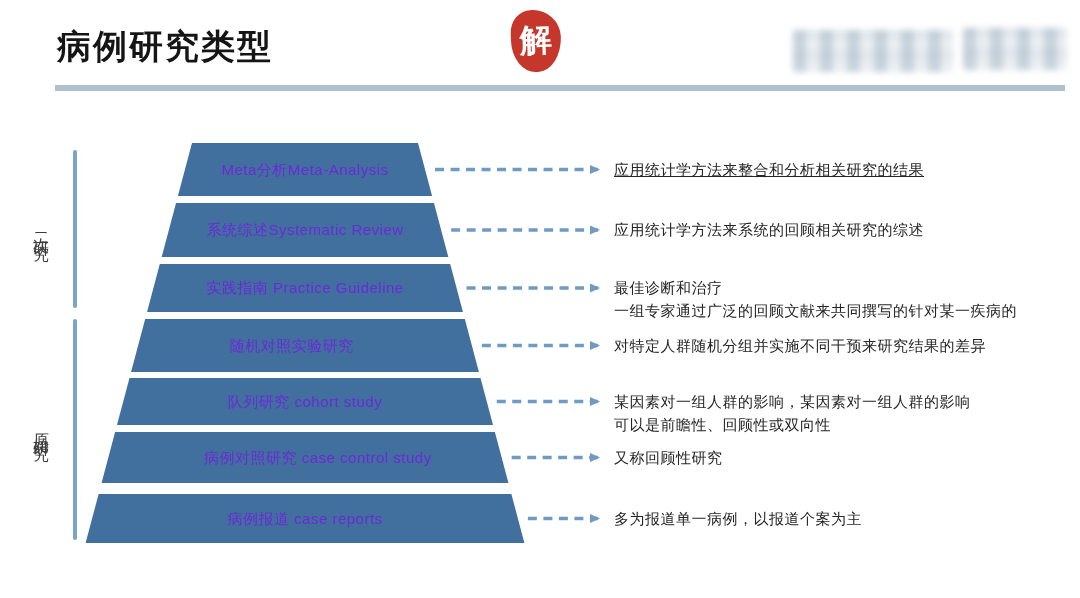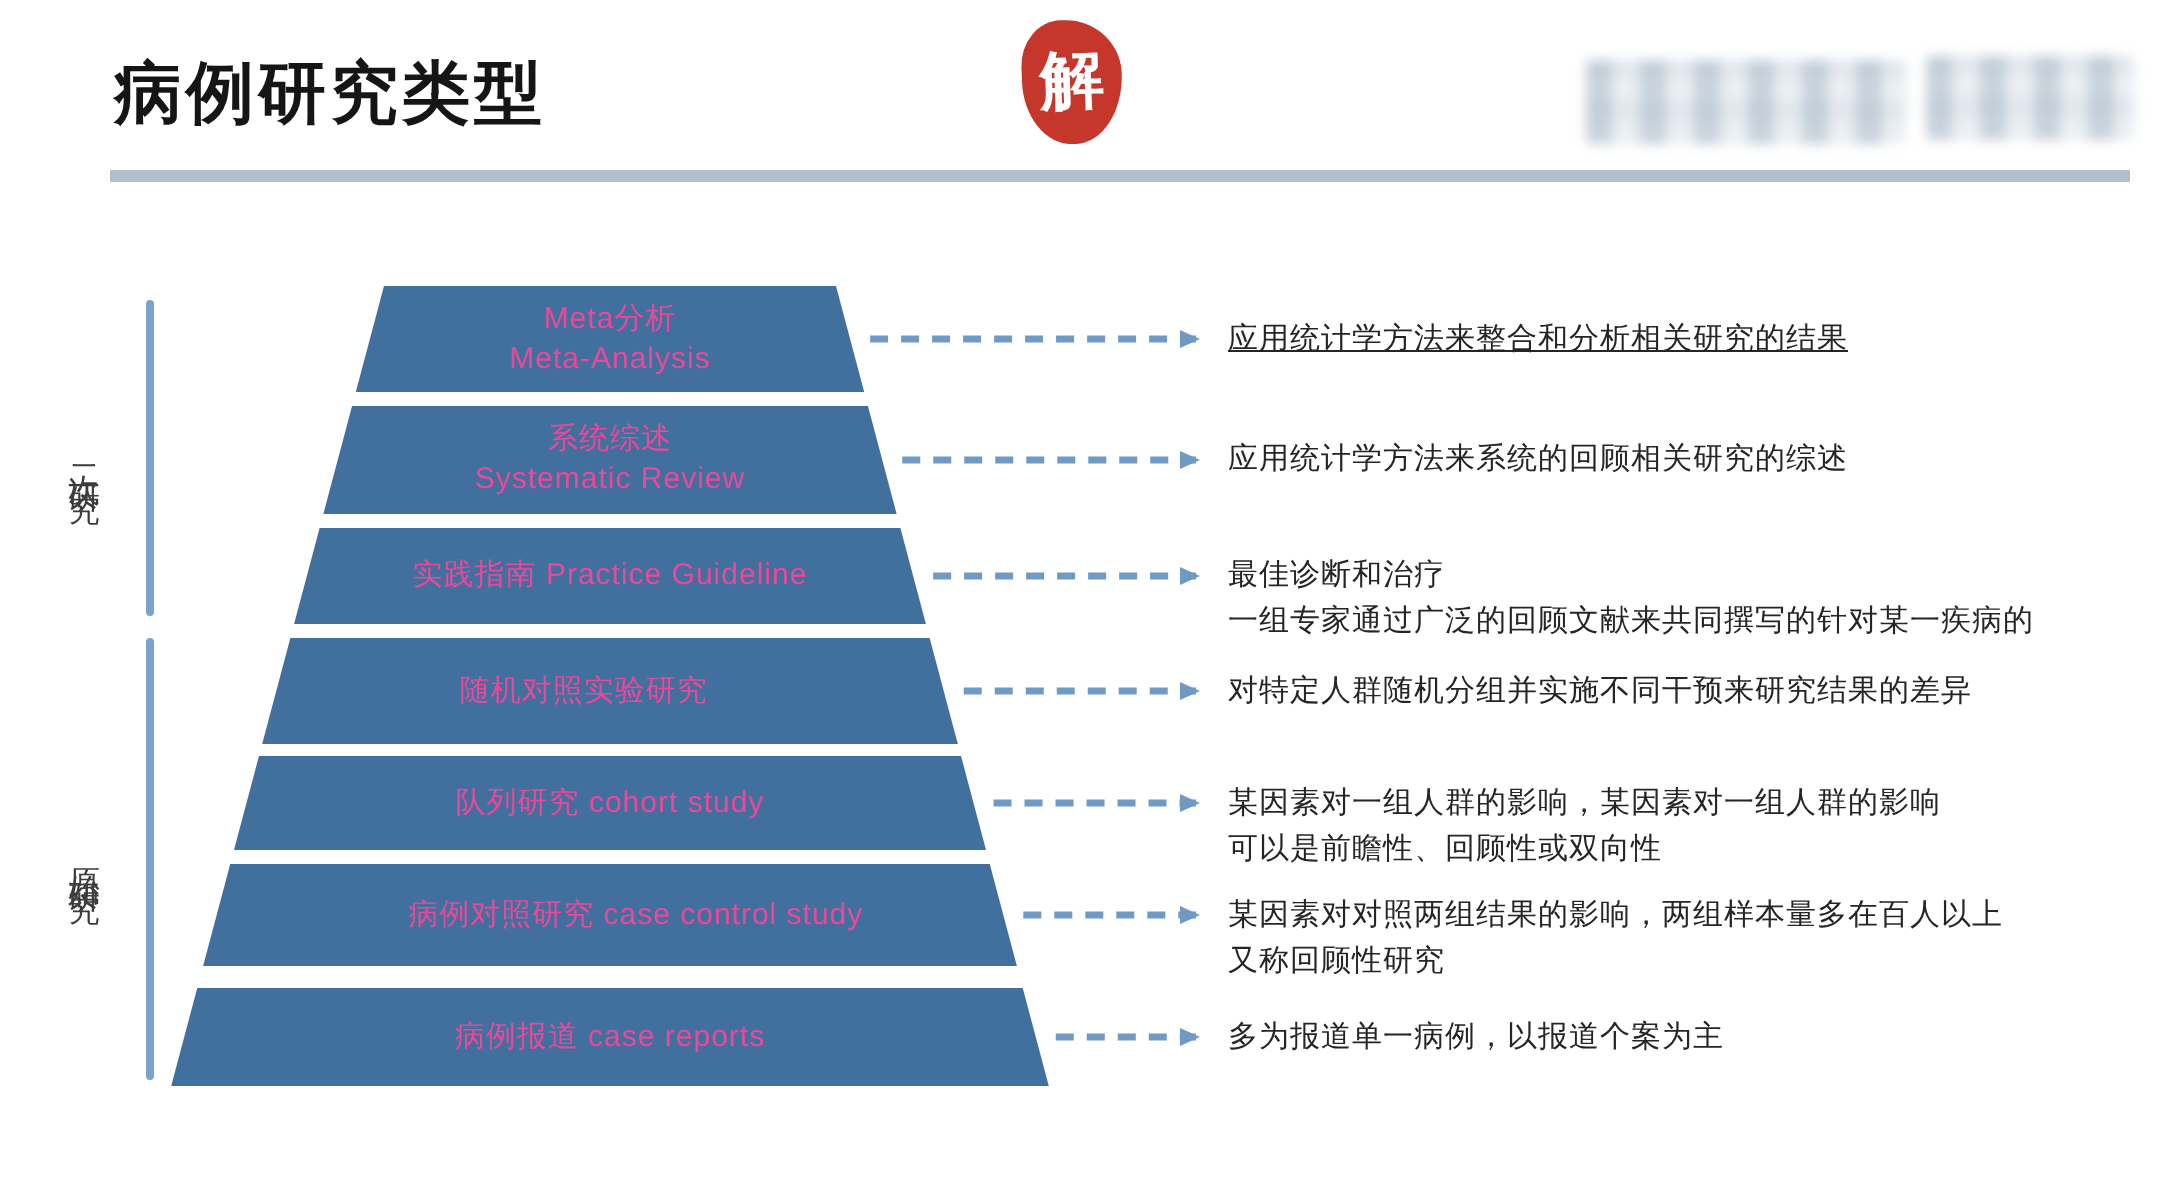--- a/index.html
+++ b/index.html
@@ -30,22 +30,22 @@
       repeating-linear-gradient(0deg, #e9eef2 0 11px, #d9e0e7 11px 22px);
     filter:blur(3px);
     border-radius:3px;
   }
   #watermark-1{left:793px;top:30px;width:160px;height:42px;}
   #watermark-2{left:963px;top:28px;width:104px;height:42px;}
   
   #diagram-svg{position:absolute;left:0;top:0;}
   
   .row-label{
-    position:absolute;display:flex;flex-direction:column;align-items:center;justify-content:center;
-    color:#ec4899;font-size:15px;line-height:20px;text-align:center;letter-spacing:.5px;
+    position:absolute;display:flex;flex-direction:row;align-items:center;justify-content:center;
+    color:#6d28d9;font-size:15px;line-height:20px;text-align:center;letter-spacing:.5px;
   }
   
   .desc{
     position:absolute;left:614px;color:#252525;font-size:15px;line-height:23px;letter-spacing:.5px;
   }
   .desc div{white-space:nowrap;}
   
   .group-label{
     position:absolute;left:30px;writing-mode:vertical-rl;text-orientation:upright;
     color:#3c3c3c;font-size:16px;letter-spacing:4px;transform:translateY(-50%);
@@ -139,21 +139,20 @@
         <div>一组专家通过广泛的回顾文献来共同撰写的针对某一疾病的</div>
       </div>
       <div class="desc" style="top: 333.5px;">
         <div>对特定人群随机分组并实施不同干预来研究结果的差异</div>
       </div>
       <div class="desc" style="top: 389.5px;">
         <div>某因素对一组人群的影响，某因素对一组人群的影响</div>
         <div>可以是前瞻性、回顾性或双向性</div>
       </div>
       <div class="desc" style="top: 445.5px;">
-        <div>某因素对对照两组结果的影响，两组样本量多在百人以上</div>
         <div>又称回顾性研究</div>
       </div>
       <div class="desc" style="top: 506.5px;">
         <div>多为报道单一病例，以报道个案为主</div>
       </div>
     </div>
 
   <div id="group-label-1" class="group-label">二次研究</div>
   <div id="group-label-2" class="group-label">原始研究</div>
 

